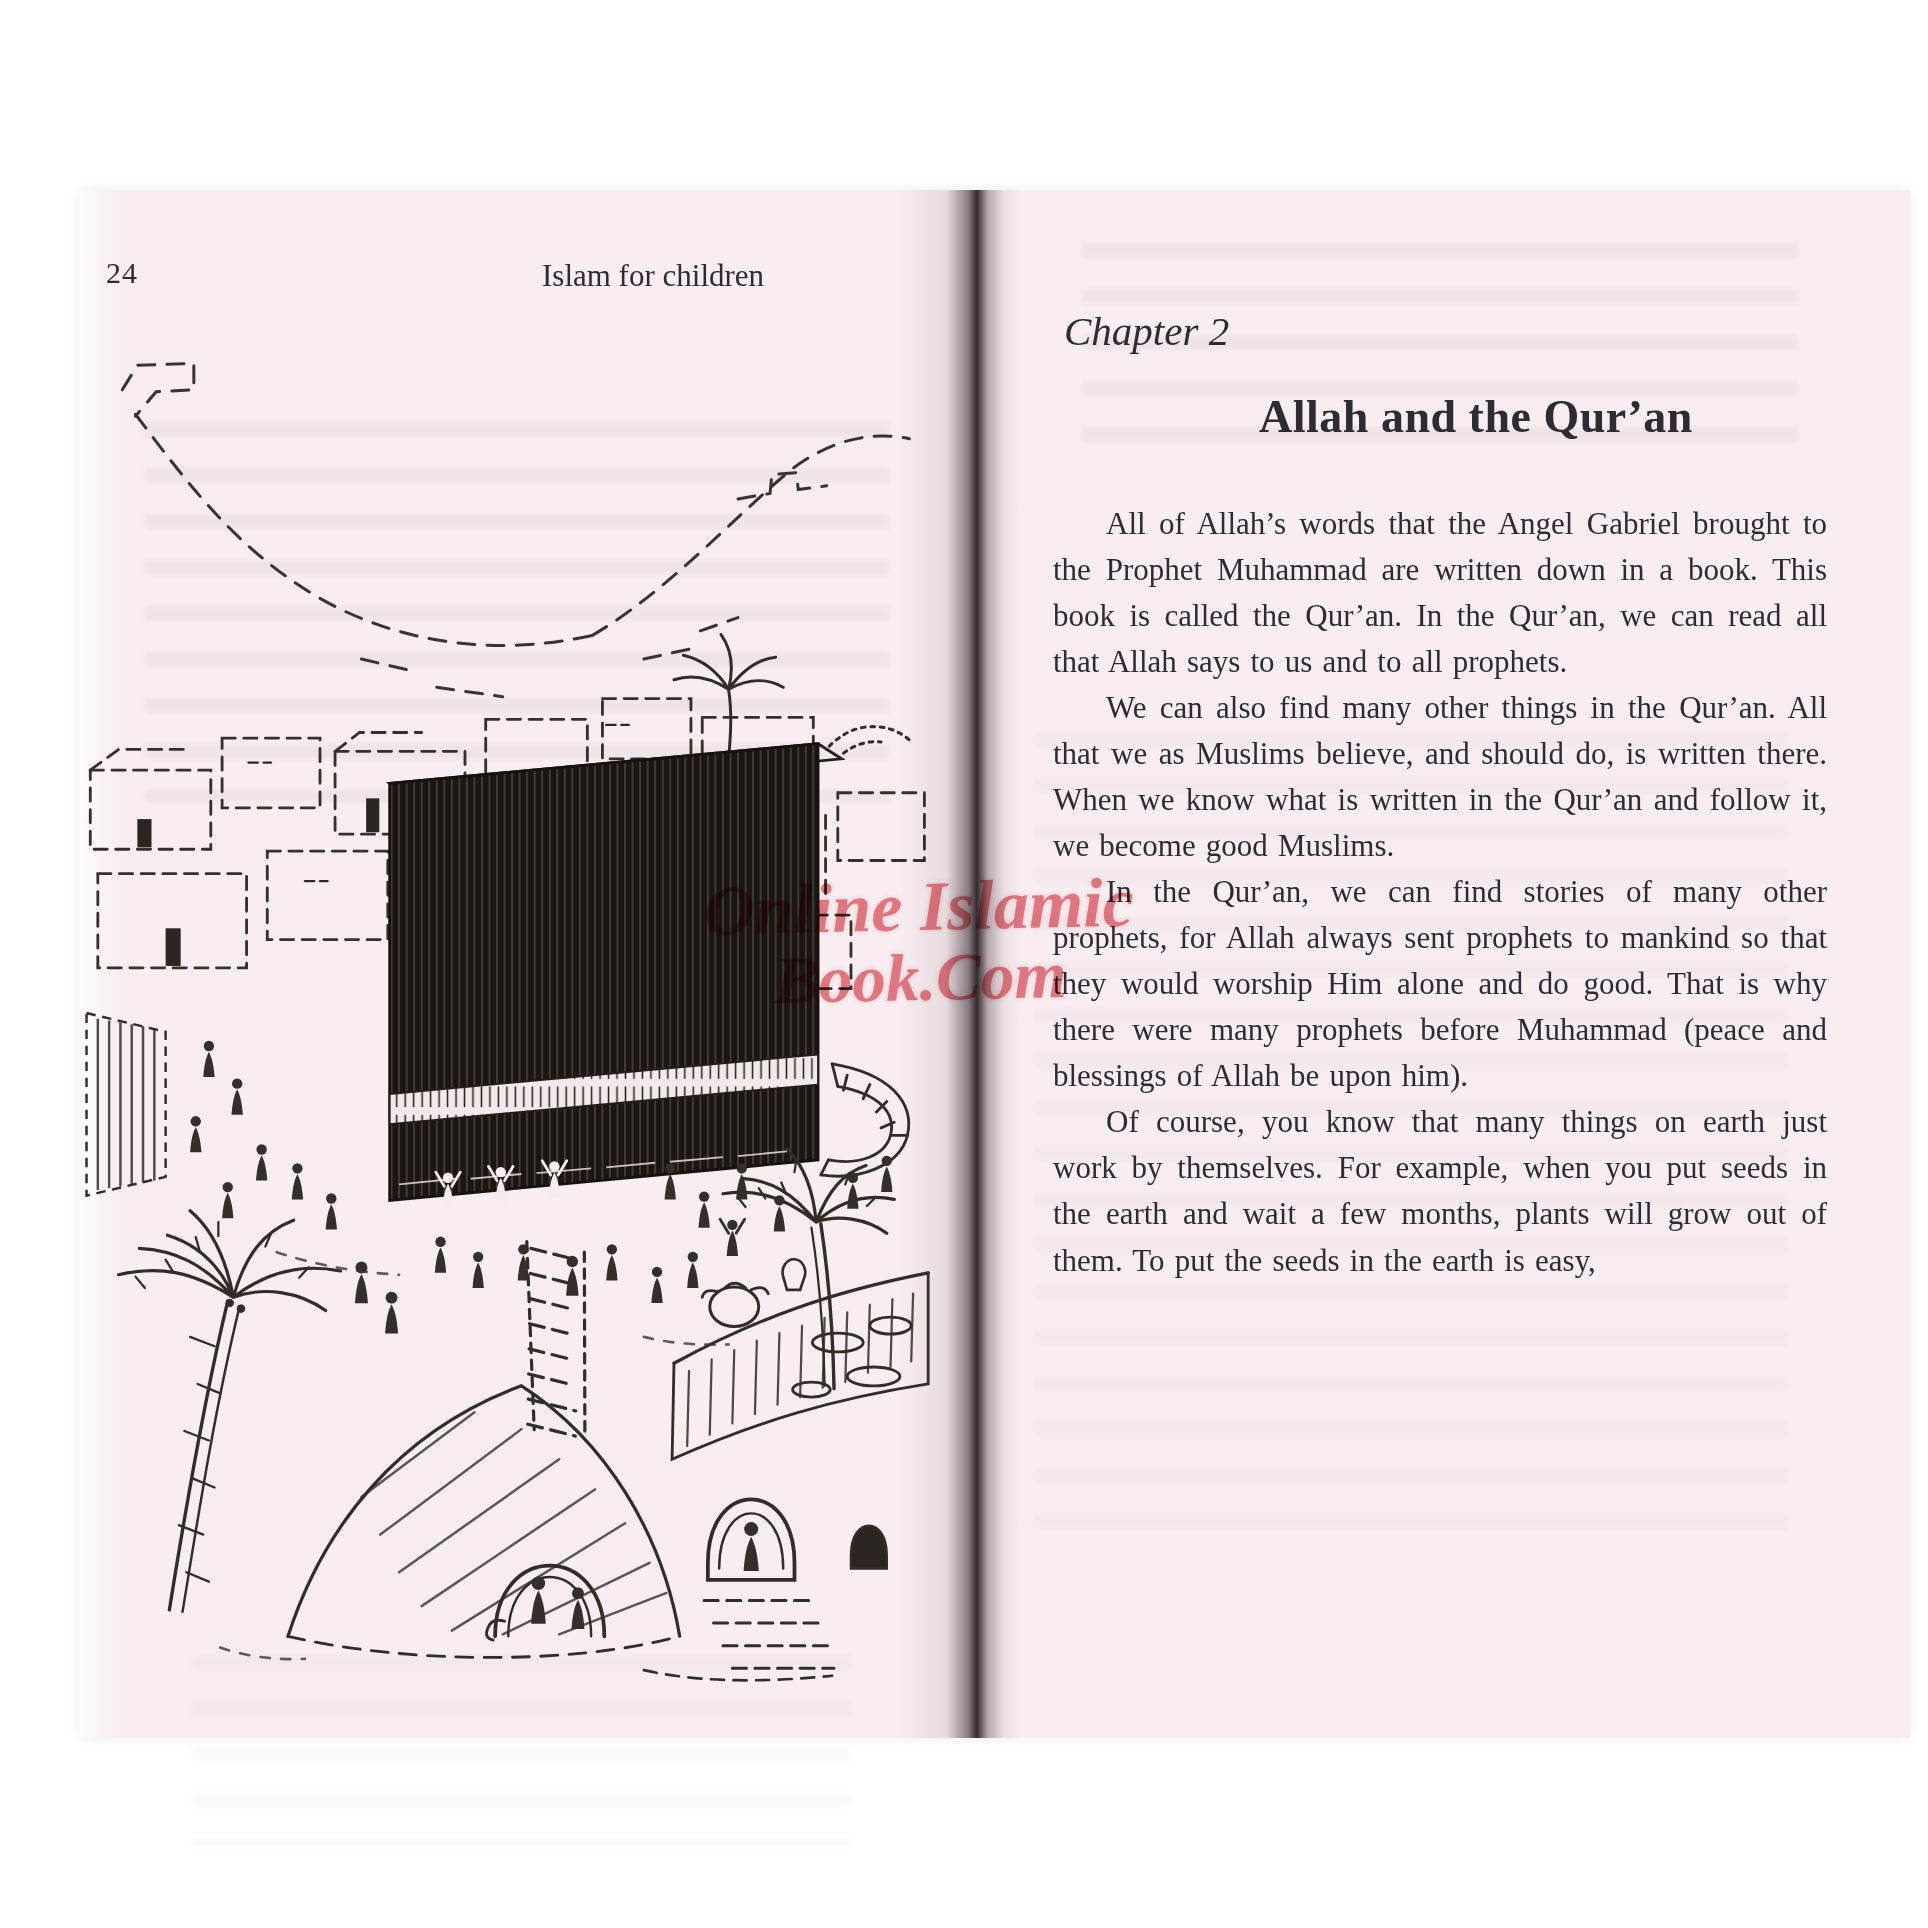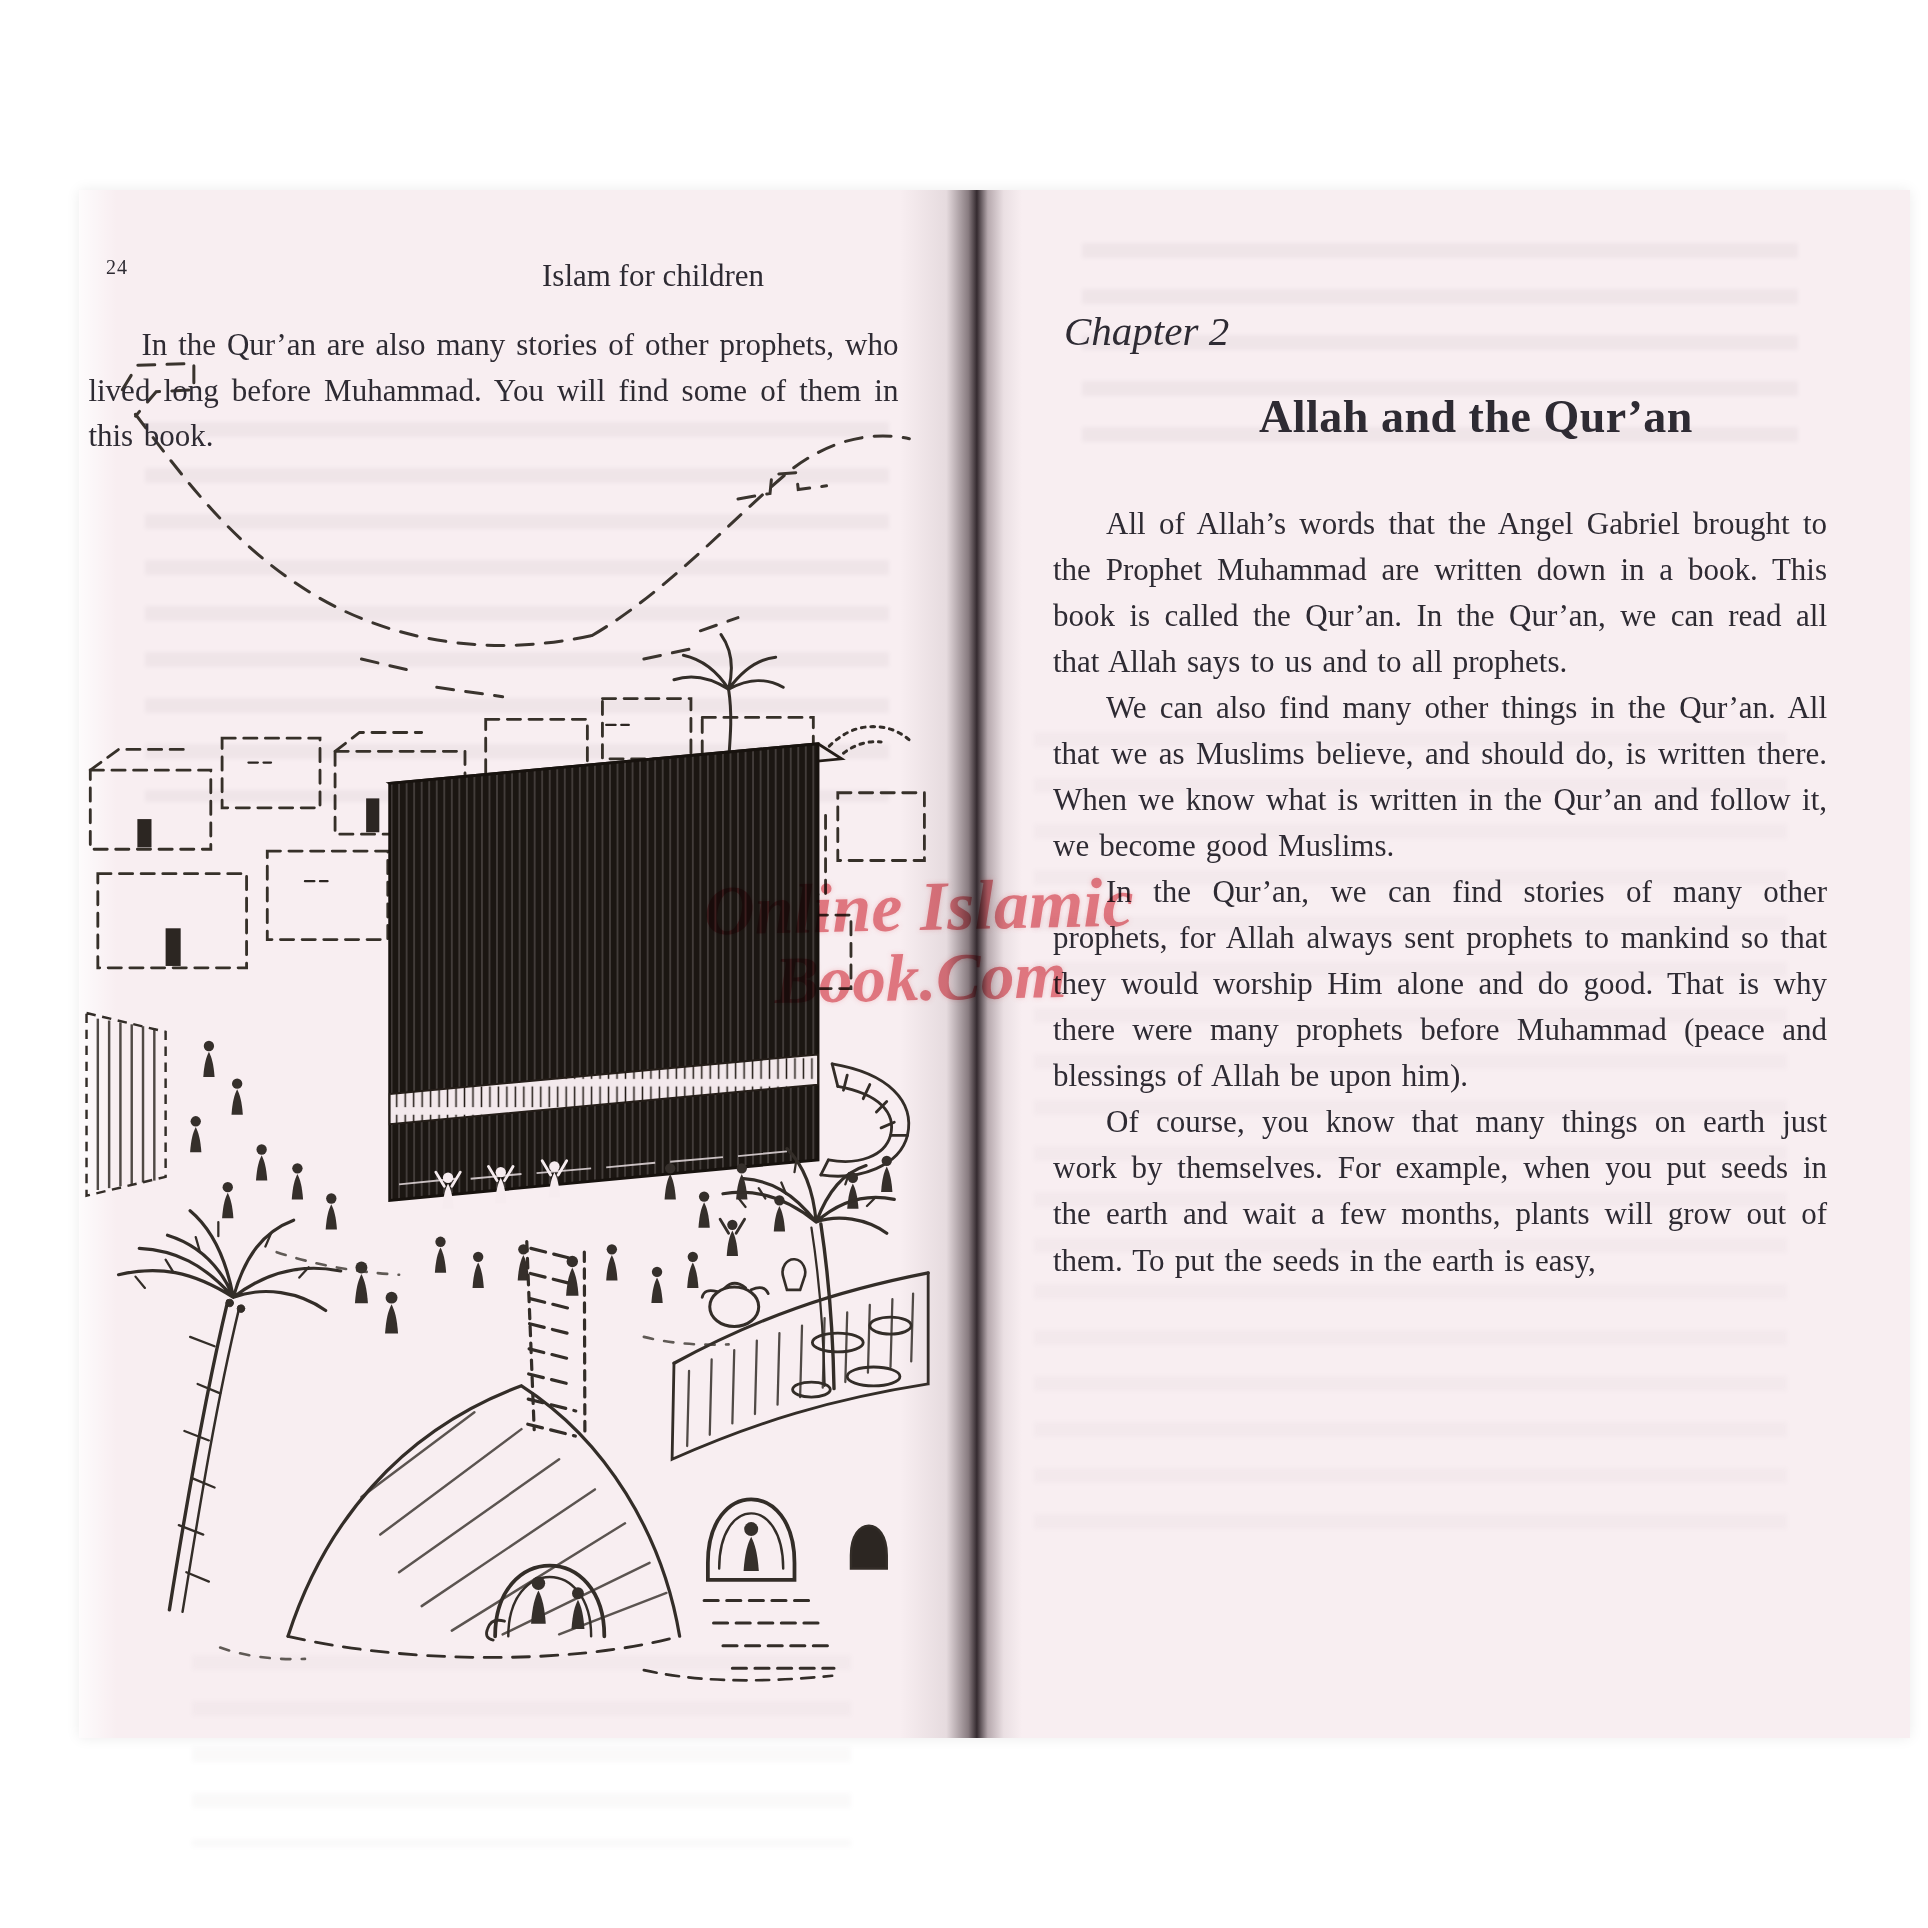--- a/index.html
+++ b/index.html
@@ -41,21 +41,21 @@
     background:repeating-linear-gradient(to bottom,
       transparent 0 15px,
       rgba(128,112,122,0.16) 15px 30px,
       transparent 30px 46px);
     opacity:.45;pointer-events:none;
   }
   .ghost.lighter{opacity:.25;}
 
   
   .lp-pagenum{
-    position:absolute;left:27px;top:66px;font-size:20px;letter-spacing:0.9px;z-index:2;
+    position:absolute;left:27px;top:66px;font-size:30px;letter-spacing:0.9px;z-index:2;
   }
   .lp-running{
     position:absolute;left:463px;top:68px;font-size:31px;z-index:2;
   }
   .lp-paragraph{
     position:absolute;left:9.4px;top:132px;width:810px;z-index:2;
     font-size:31px;line-height:1.47;text-align:justify;text-indent:53px;
     word-spacing:2.8px;margin:0;
   }
   .illustration{
@@ -95,21 +95,20 @@
 
 <div class="book">
   <div class="left-edge"></div>
 
   <div class="page page-left">
     <div class="ghost" style="left:66px;top:217px;width:744px;height:395px;"></div>
     <div class="ghost lighter" style="left:113px;top:1450px;width:659px;height:207px;"></div>
 
     <div class="lp-pagenum">24</div>
     <div class="lp-running">Islam for children</div>
-    <p class="lp-paragraph">In the Qur’an are also many stories of other prophets, who lived long before Muhammad. You will find some of them in this book.</p>
 
     <div class="illustration" role="img" aria-label="Pen-and-ink drawing of the Kaaba in Makkah surrounded by pilgrims, town houses, palm trees and hills">
       <svg width="852" height="1347" viewBox="0 0 905 1430" xmlns="http://www.w3.org/2000/svg">
         <defs>
           <pattern id="kHatch" width="8" height="16" patternUnits="userSpaceOnUse">
             <rect width="8" height="16" fill="#1b1612"></rect>
             <line x1="4" y1="0" x2="4" y2="16" stroke="#f8eef1" stroke-width="1.1" opacity="0.32"></line>
           </pattern>
           <pattern id="bandHatch" width="9" height="30" patternUnits="userSpaceOnUse">
             <rect width="9" height="30" fill="#f3e9ec"></rect>

